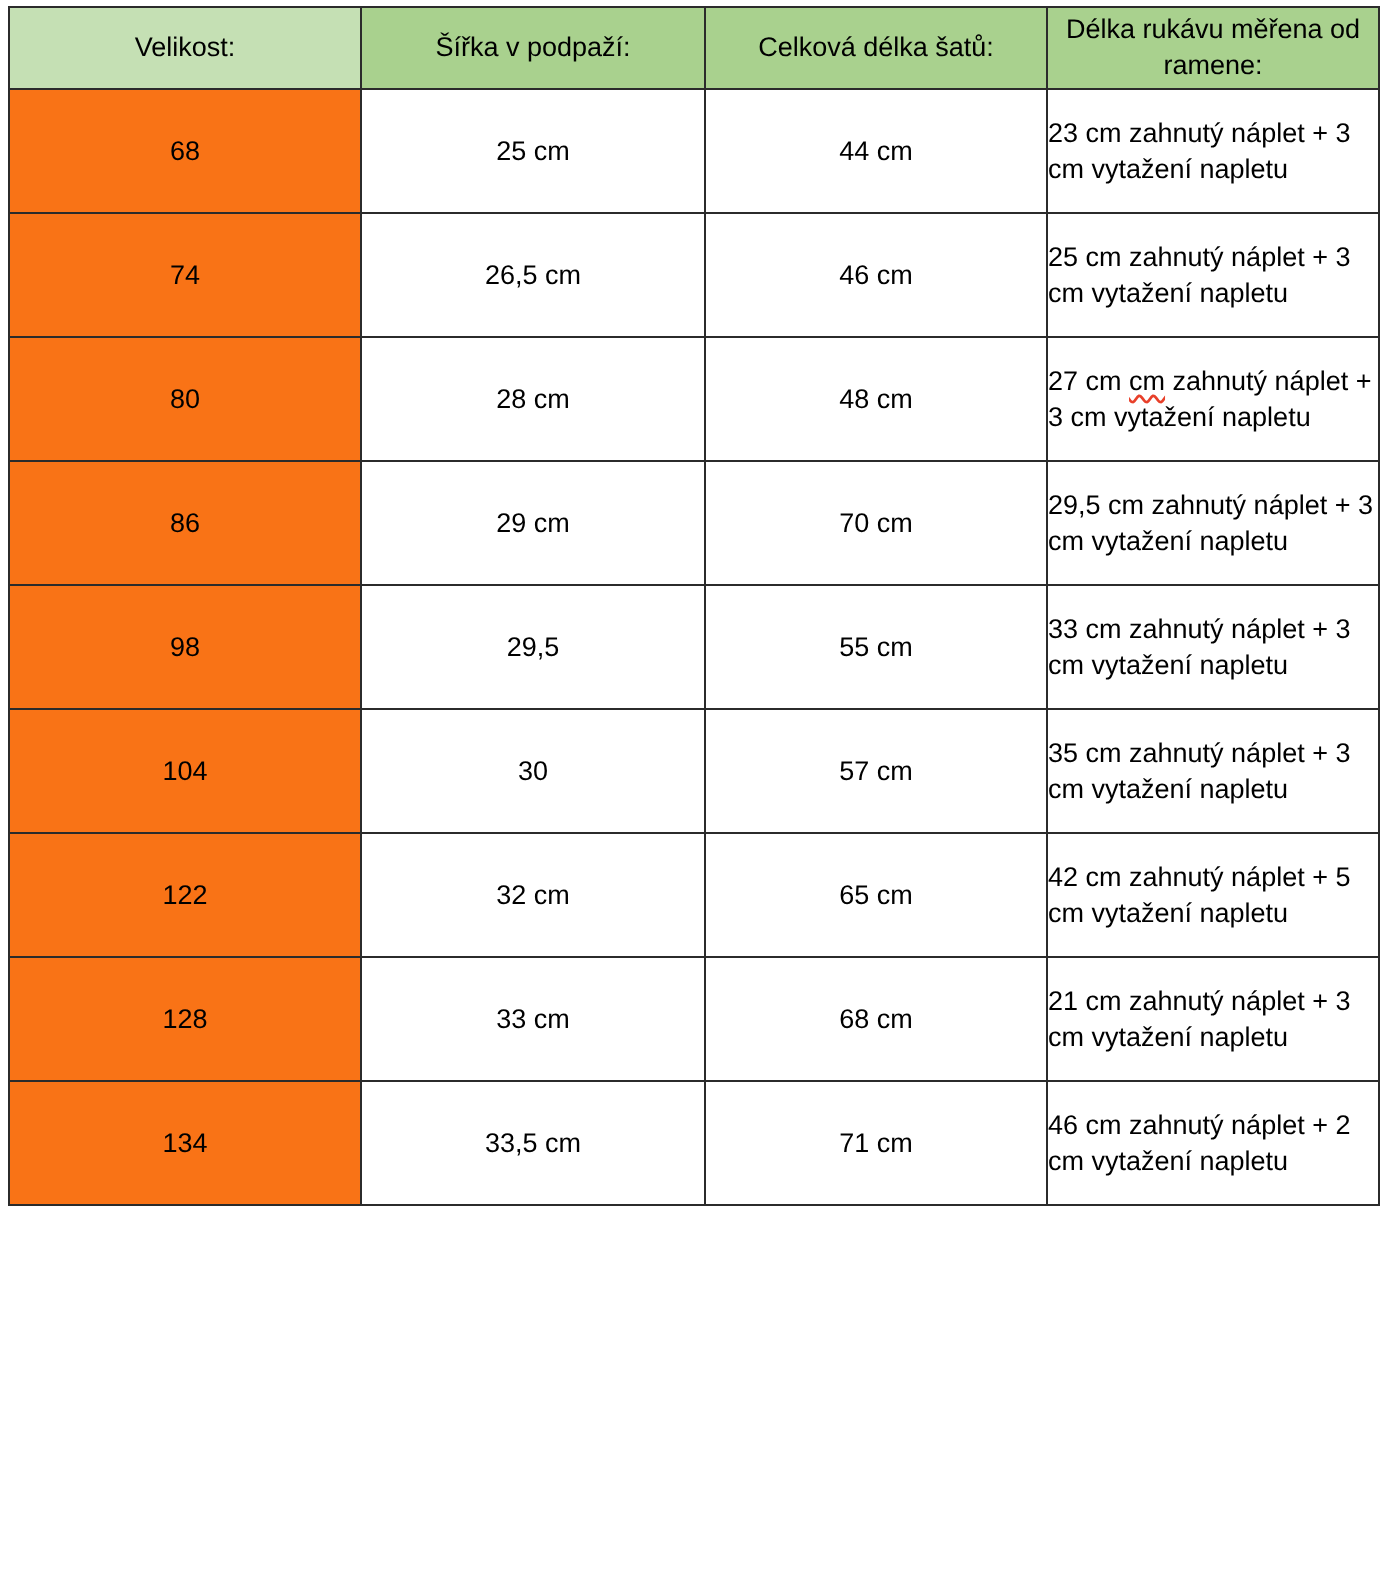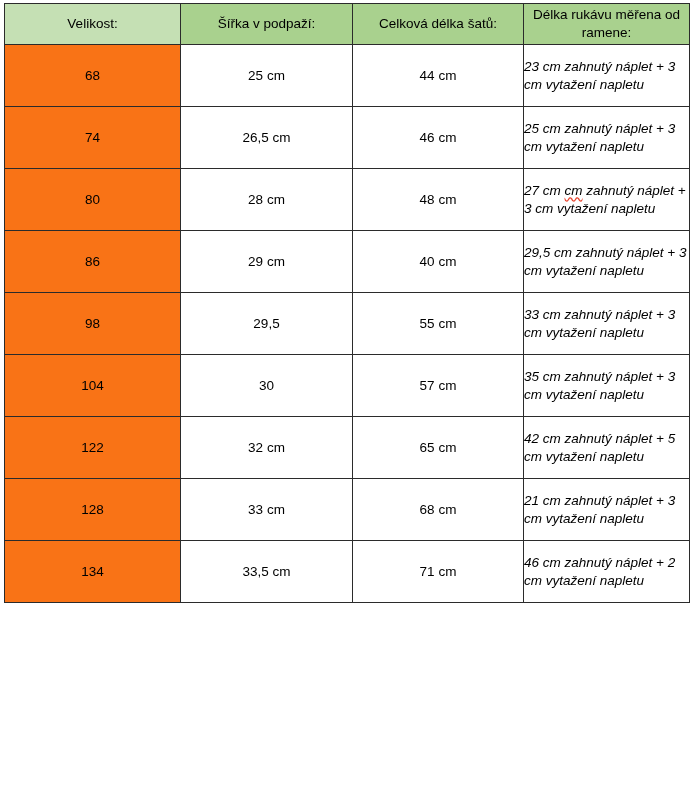--- a/index.html
+++ b/index.html
@@ -69,21 +69,20 @@
     background: #ffffff;
     text-align: center;
     margin-top: 22px;
   }
   td.cell-sleeve {
     background: #ffffff;
     text-align: left;
     padding: 3px 6px 3px 7px;
     vertical-align: top;
     line-height: 1.38;
-    font-style: italic;
   }
 
   
   .misspell {
     text-decoration: underline wavy #e8402a;
     text-decoration-skip-ink: none;
     text-underline-offset: 2px;
   }
 </style>
 </head>
@@ -120,21 +119,21 @@
         </tr>
         <tr>
           <td class="cell-size">80</td>
           <td class="cell-num">28 cm</td>
           <td class="cell-num">48 cm</td>
           <td class="cell-sleeve"><span>27 cm </span><span class="misspell">cm</span><span> zahnutý náplet + 3 cm vytažení napletu</span></td>
         </tr>
         <tr>
           <td class="cell-size">86</td>
           <td class="cell-num">29 cm</td>
-          <td class="cell-num">40 cm</td>
+          <td class="cell-num">70 cm</td>
           <td class="cell-sleeve">29,5 cm zahnutý náplet + 3 cm vytažení napletu</td>
         </tr>
         <tr>
           <td class="cell-size">98</td>
           <td class="cell-num">29,5</td>
           <td class="cell-num">55 cm</td>
           <td class="cell-sleeve">33 cm zahnutý náplet + 3 cm vytažení napletu</td>
         </tr>
         <tr>
           <td class="cell-size">104</td>

